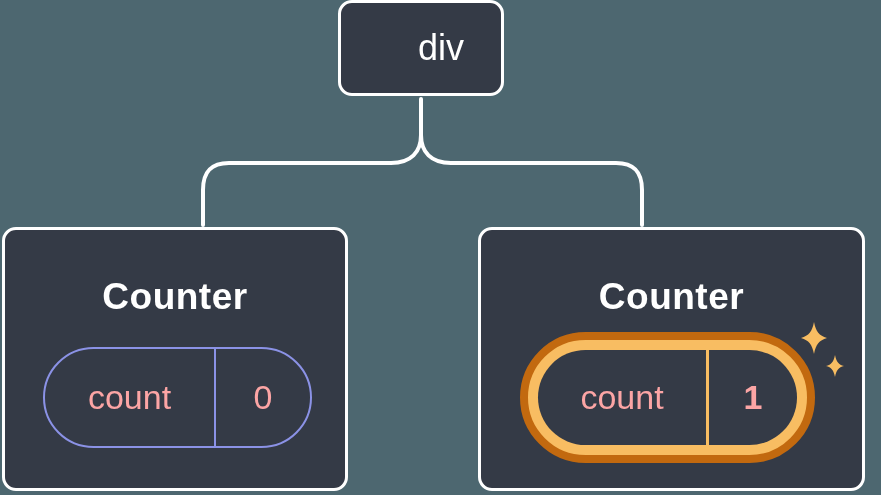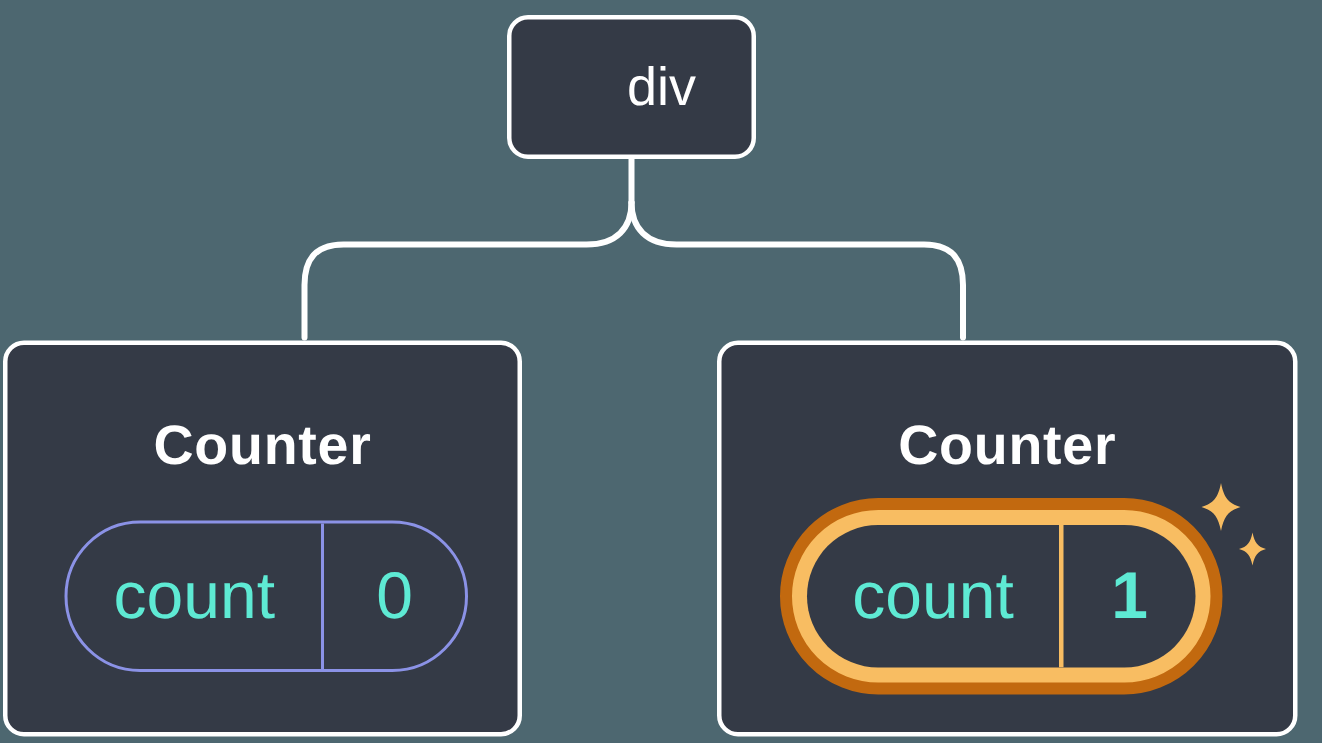--- a/index.html
+++ b/index.html
@@ -19,21 +19,21 @@
     pointer-events: none;
   }
   .node {
     position: absolute;
     background: #343A46;
     border: 3px solid #FFFFFF;
     border-radius: 14px;
     box-sizing: border-box;
   }
   .root-node {
-    left: 338px; top: 10px;
+    left: 338px; top: 0;
     width: 166px; height: 96px;
     display: flex; align-items: center; justify-content: center; padding-left: 40px;
   }
   .root-label {
     color: #FFFFFF;
     font-size: 36px;
     font-weight: 400;
   }
   .counter-node-left  { left: 2px;   top: 227px; width: 346px; height: 264px; }
   .counter-node-right { left: 478px; top: 227px; width: 387px; height: 264px; }
@@ -54,22 +54,22 @@
     align-items: stretch;
   }
   .pill-plain {
     left: 38px; top: 117px;
     width: 269px; height: 101px;
     border: 2px solid #8B92E6;
     border-radius: 51px;
   }
   .pill-cell {
     display: flex; align-items: center; justify-content: center;
-    color: #5eead4;
-    font-size: 44px;
+    color: #fca5a5;
+    font-size: 34px;
     font-weight: 400;
     text-align: right;
   }
   .pill-key { flex: 1; }
   .pill-plain .pill-value {
     width: 94px;
     border-left: 2px solid #8B92E6;
   }
   
   .pill-ring {

